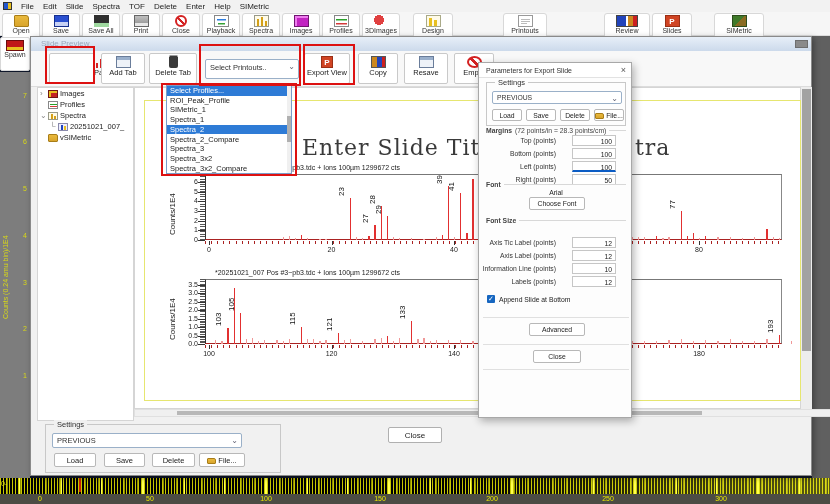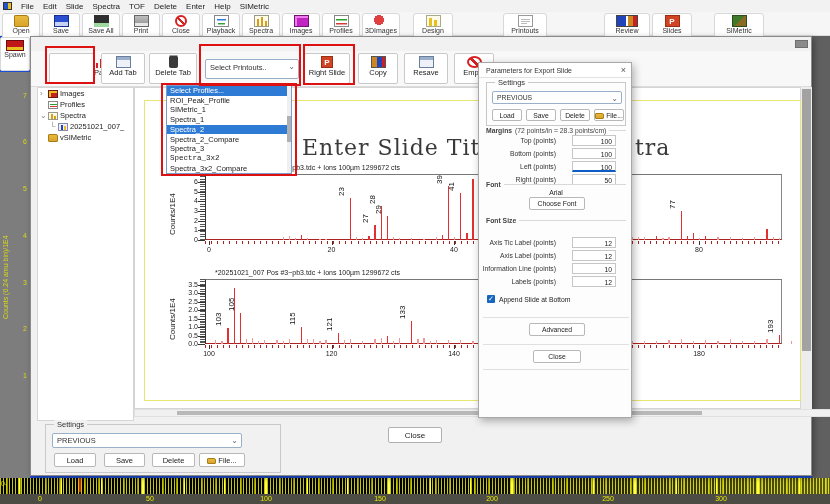--- a/index.html
+++ b/index.html
@@ -1,18 +1,18 @@
 <!DOCTYPE html>
 <html><head>
 <meta charset="utf-8">
 <style>
   html,body{margin:0;padding:0;background:#444;}
   *{box-sizing:border-box;}
   .stage{position:relative;width:830px;height:504px;overflow:hidden;
-         font-family:"Liberation Sans",sans-serif;background:#1d4ed8;color:#222;}
+         font-family:"Liberation Sans",sans-serif;background:#0f172a;color:#222;}
   .abs{position:absolute;}
 
   
   .menubar{position:absolute;left:0;top:0;width:830px;height:12px;background:#f2f2f2;
            display:flex;align-items:center;gap:9px;padding-left:3px;font-size:8px;color:#222;}
   .appicon{width:9px;height:8px;background:linear-gradient(90deg,#2255cc 55%,#e8c020 55%);border:1px solid #333;}
   .mi{cursor:default;}
   .maintoolbar{position:absolute;left:0;top:12px;width:830px;height:24px;background:#f6f6f6;border-bottom:1px solid #ddd;}
   .tbtn{position:absolute;top:1px;height:26px;background:#fff;border:1px solid #d8d8d8;border-radius:3px;
         font-size:7px;text-align:center;color:#333;padding-top:1px;}
@@ -248,20 +248,23 @@
       <span class="bxtick" style="left: 150px;">50</span>
       <span class="bxtick" style="left: 266px;">100</span>
       <span class="bxtick" style="left: 380px;">150</span>
       <span class="bxtick" style="left: 492px;">200</span>
       <span class="bxtick" style="left: 608px;">250</span>
       <span class="bxtick" style="left: 721px;">300</span>
     </div>
   <div class="rightstrip"></div>
 
   <div class="spwin">
+    <div class="sptitle">
+      <span>Slide Preview</span>
+    </div>
     <div class="winctrl"></div>
 
     <div class="sptb">
       <div class="spbtn" style="left:18px;width:44px;padding-left:44px;">
         <div class="spi ic-params"></div>
         <span>Params</span>
       </div>
       <div class="spbtn" style="left:70px;width:44px;">
         <div class="spi ic-table"></div>
         <span>Add Tab</span>
@@ -269,21 +272,21 @@
       <div class="spbtn" style="left:118px;width:48px;">
         <div class="spi ic-trash"></div>
         <span>Delete Tab</span>
       </div>
       <div class="spbtn combo" style="left:174px;top:8px;width:94px;height:20px;">
         <span>Select Printouts..</span>
         <span class="arr">⌄</span>
       </div>
       <div class="spbtn" style="left:273px;width:46px;">
         <div class="spi ic-ppt">P</div>
-        <span>Right Slide</span>
+        <span>Export View</span>
       </div>
       <div class="spbtn" style="left:327px;width:40px;">
         <div class="spi ic-copy"></div>
         <span>Copy</span>
       </div>
       <div class="spbtn" style="left:373px;width:44px;">
         <div class="spi ic-table"></div>
         <span>Resave</span>
       </div>
       <div class="spbtn" style="left:423px;width:40px;">
@@ -550,21 +553,21 @@
 
   <div class="tpllist">
 
   <div class="tplrow sel" style="top: 0px;">Select Profiles...</div>
       <div class="tplrow" style="top: 9.7px;">ROI_Peak_Profile</div>
       <div class="tplrow" style="top: 19.4px;">SIMetric_1</div>
       <div class="tplrow" style="top: 29.1px;">Spectra_1</div>
       <div class="tplrow sel" style="top: 38.8px;">Spectra_2</div>
       <div class="tplrow" style="top: 48.5px;">Spectra_2_Compare</div>
       <div class="tplrow" style="top: 58.2px;">Spectra_3</div>
-      <div class="tplrow" style="top: 67.9px; font-family: Liberation Mono, monospace;">Spectra_3x2</div>
+      <div class="tplrow" style="top: 67.9px;">Spectra_3x2</div>
       <div class="tplrow" style="top: 77.6px;">Spectra_3x2_Compare</div>
       <div class="tplsb">
         <div class="tplsbthumb"></div>
       </div>
     </div>
 
   <div class="dlg">
     <div class="dlgtitle">
       <span>Parameters for Export Slide</span>
     </div>

